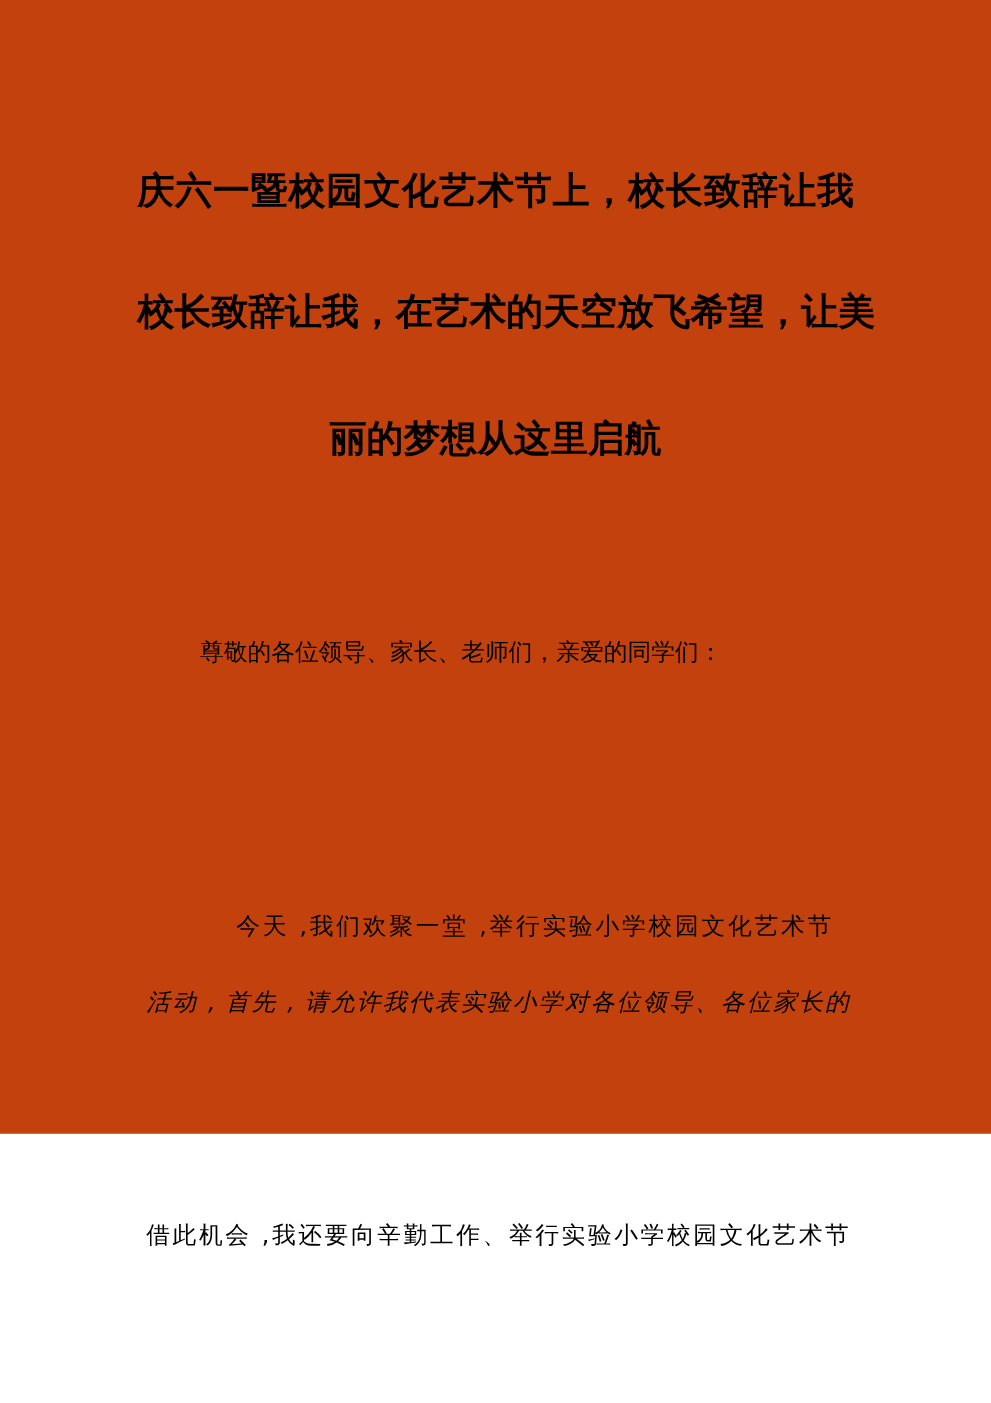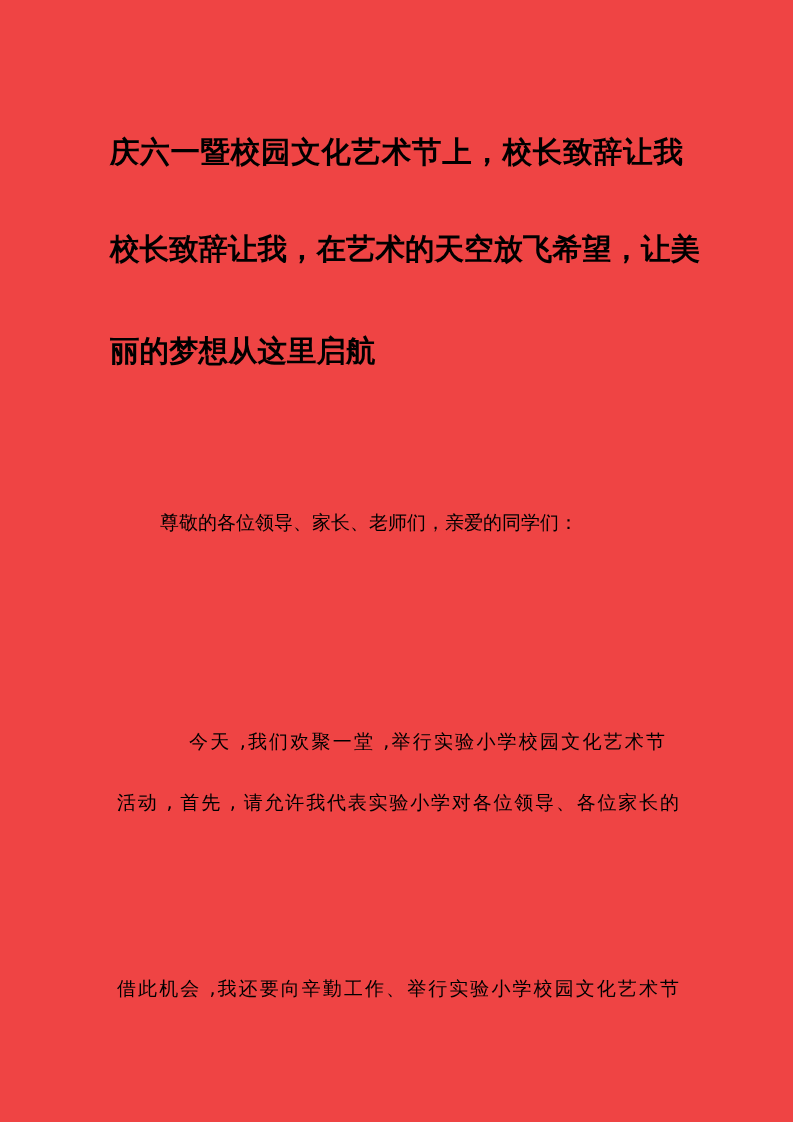--- a/index.html
+++ b/index.html
@@ -12,39 +12,40 @@
       height: 1122px;
       position: relative;
       overflow: hidden;
       font-family: "DejaVu Sans", "Liberation Sans", sans-serif;
       color: #000000;
     }
     .page {
       position: absolute;
       left: 0; top: 0;
       width: 793px;
-      height: 1122px;
-      background: #ef4444;
+      height: 907px;
+      background: #c2410c;
     }
     .title-line {
       position: absolute;
       left: 110px;
       width: 573px;
       font-size: 29.5px;
       font-weight: bold;
       line-height: 36px;
       white-space: nowrap;
       letter-spacing: 0px;
       color: #000000;
     }
     .title-line.justify {
       text-align: justify;
       text-align-last: justify;
     }
     .title-line.center {
+      text-align: center;
     }
     .body-line {
       position: absolute;
       left: 117px;
       width: 562px;
       font-size: 19px;
       line-height: 28px;
       white-space: nowrap;
       color: #000000;
     }
@@ -62,19 +63,19 @@
 
   <div class="title-line justify" style="top:231px;">校长致辞让我，在艺术的天空放飞希望，让美</div>
 
   <div class="title-line center" style="top:333px; left:110px; width:573px;">丽的梦想从这里启航</div>
 
   <div class="body-line" style="top:508px; left:160px; width:480px;">尊敬的各位领导、家长、老师们，亲爱的同学们：</div>
 
 
   <div class="body-line justify" style="top:727px; left:189px; width:476px;">今天 ,我们欢聚一堂 ,举行实验小学校园文化艺术节</div>
 
-  <div class="body-line justify" style="top:788px;">活动 , 首先 , 请允许我代表实验小学对各位领导、各位家长的</div>
+  <div class="body-line justify" style="top:788px;font-style:italic;">活动 , 首先 , 请允许我代表实验小学对各位领导、各位家长的</div>
 
 
 
   <div class="body-line justify" style="top:974px;">借此机会 ,我还要向辛勤工作、举行实验小学校园文化艺术节</div>
 
 </div>
 
 </body></html>

